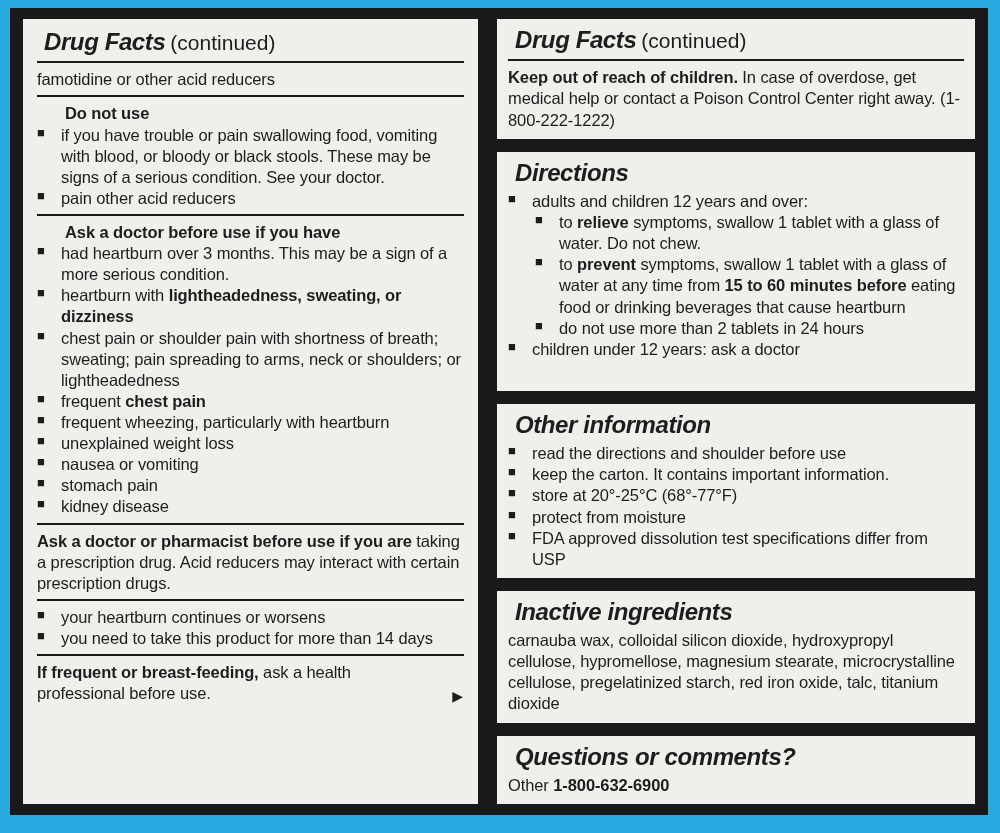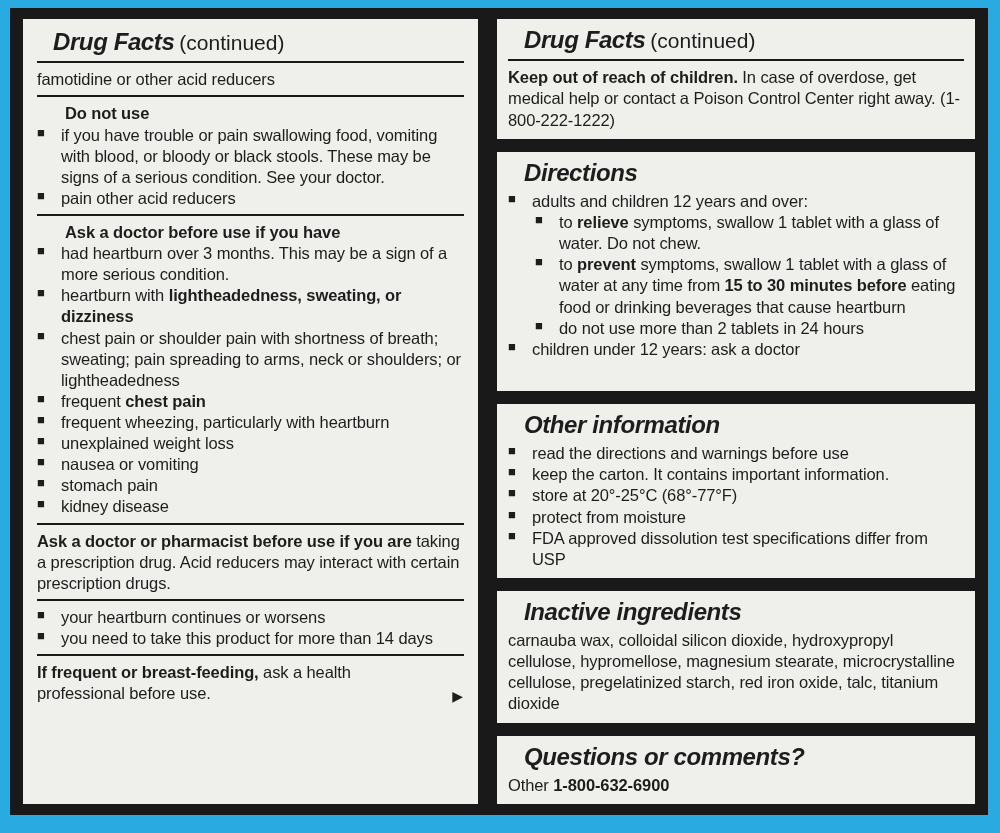--- a/index.html
+++ b/index.html
@@ -6,21 +6,21 @@
   body{width:1000px;height:833px;overflow:hidden;font-family:"Liberation Sans",sans-serif;}
   .screen{position:relative;width:1000px;height:833px;background:#29abe2;}
   .frame{position:absolute;left:10px;top:8px;right:12px;bottom:18px;background:#191919;
          display:flex;gap:19px;padding:11px 13px;box-sizing:border-box;}
   .panel{background:#efefec;color:#1d1d1d;box-sizing:border-box;}
   .left{width:455px;flex:0 0 auto;padding:6px 14px 8px;}
   .right-col{flex:1;display:flex;flex-direction:column;gap:13px;}
   .box{padding:4px 11px 8px;}
   .box.grow{flex:1 0 auto;}
 
-  .title{font-size:24px;line-height:1.18;margin:3px 16px 4px;white-space:nowrap;}
+  .title{font-size:24px;line-height:1.18;margin:3px 7px 4px;white-space:nowrap;}
   .t-bi{font-weight:700;font-style:italic;letter-spacing:-0.4px;margin-right:5px;}
   .t-r{font-weight:400;font-size:21px;}
 
   .rule{border-top:2px solid #191919;margin:5px 0 6px;}
 
   .p,.h,.li{font-size:16.5px;line-height:1.28;letter-spacing:-0.1px;}
   .h{font-weight:700;margin-left:28px;}
   .b{font-weight:700;}
 
   .li{display:flex;align-items:flex-start;}
@@ -113,36 +113,36 @@
           <div class="li lvl1">
             <span class="marker">■</span>
             <span class="litext"><span>adults and children 12 years and over:</span></span>
           </div>
           <div class="li lvl2">
             <span class="marker">■</span>
             <span class="litext"><span>to </span><span class="b">relieve</span><span> symptoms, swallow 1 tablet with a glass of water. Do not chew.</span></span>
           </div>
           <div class="li lvl2">
             <span class="marker">■</span>
-            <span class="litext"><span>to </span><span class="b">prevent</span><span> symptoms, swallow 1 tablet with a glass of water at any time from </span><span class="b">15 to 30 minutes before</span><span> eating food or drinking beverages that cause heartburn</span></span>
+            <span class="litext"><span>to </span><span class="b">prevent</span><span> symptoms, swallow 1 tablet with a glass of water at any time from </span><span class="b">15 to 60 minutes before</span><span> eating food or drinking beverages that cause heartburn</span></span>
           </div>
           <div class="li lvl2">
             <span class="marker">■</span>
             <span class="litext"><span>do not use more than 2 tablets in 24 hours</span></span>
           </div>
           <div class="li lvl1">
             <span class="marker">■</span>
             <span class="litext"><span>children under 12 years: ask a doctor</span></span>
           </div>
         </section>
       <section class="panel box">
           <div class="title"><span class="t-bi">Other information</span></div>
           <div class="li lvl1">
             <span class="marker">■</span>
-            <span class="litext"><span>read the directions and warnings before use</span></span>
+            <span class="litext"><span>read the directions and shoulder before use</span></span>
           </div>
           <div class="li lvl1">
             <span class="marker">■</span>
             <span class="litext"><span>keep the carton. It contains important information.</span></span>
           </div>
           <div class="li lvl1">
             <span class="marker">■</span>
             <span class="litext"><span>store at 20°-25°C (68°-77°F)</span></span>
           </div>
           <div class="li lvl1">

